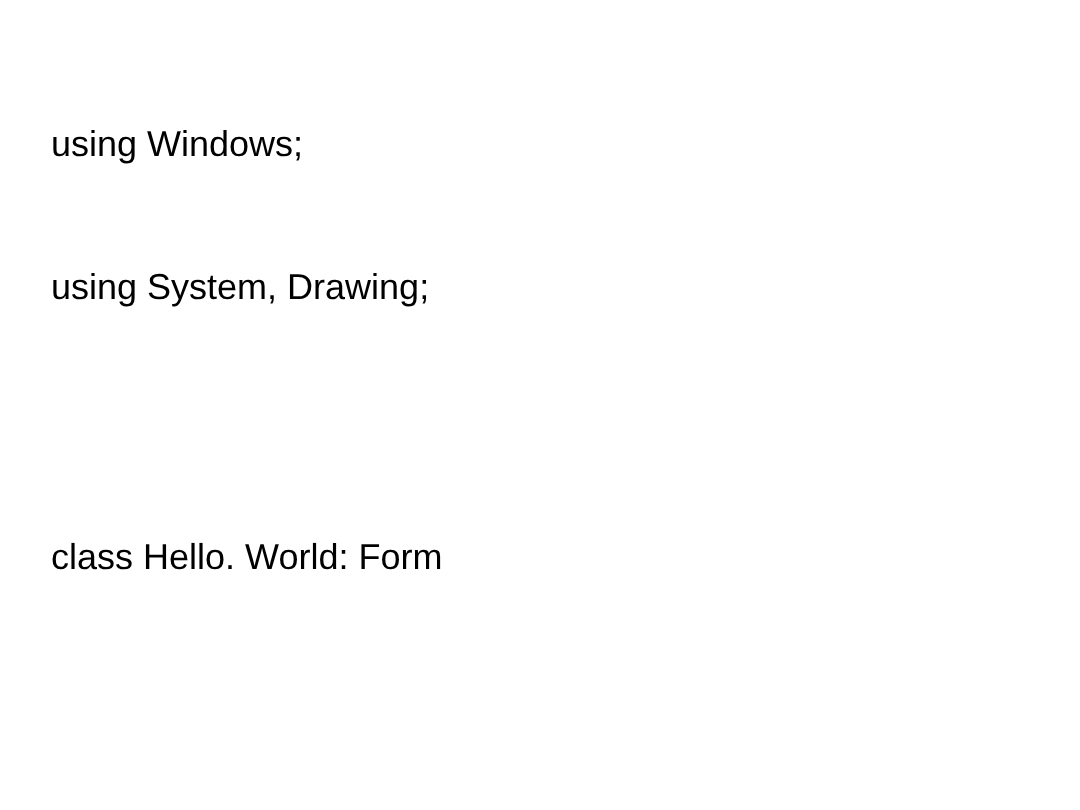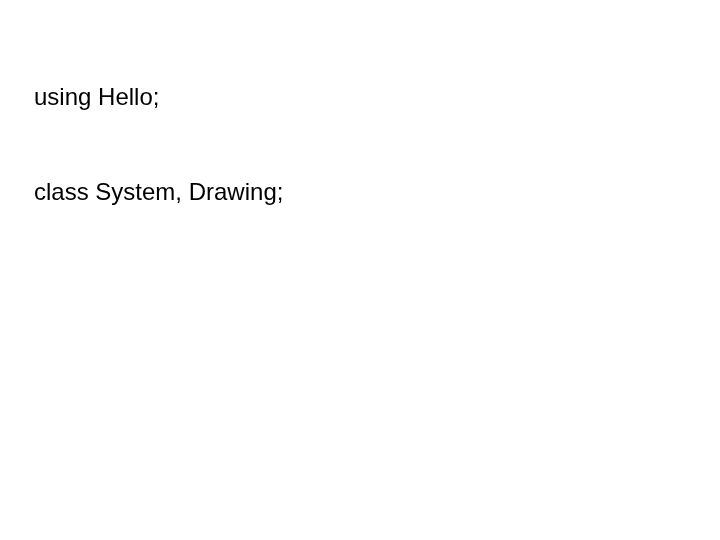--- a/index.html
+++ b/index.html
@@ -13,23 +13,24 @@
       padding: 18px 0 0 34px;
       line-height: 1.32;
     }
     .code-block { white-space: pre; }
     .blank { height: 0.9em; }
   </style>
 </head>
 <body>
 
 <div class="code-block">
-  <div>using Hello;</div>
-  <div>class System, Drawing;</div>
+  <div>using Windows;</div>
+  <div>using System, Drawing;</div>
   <div class="blank"></div>
+  <div>class Hello. World: Form</div>
   
   
   
   
   
   
   
   
   
   

